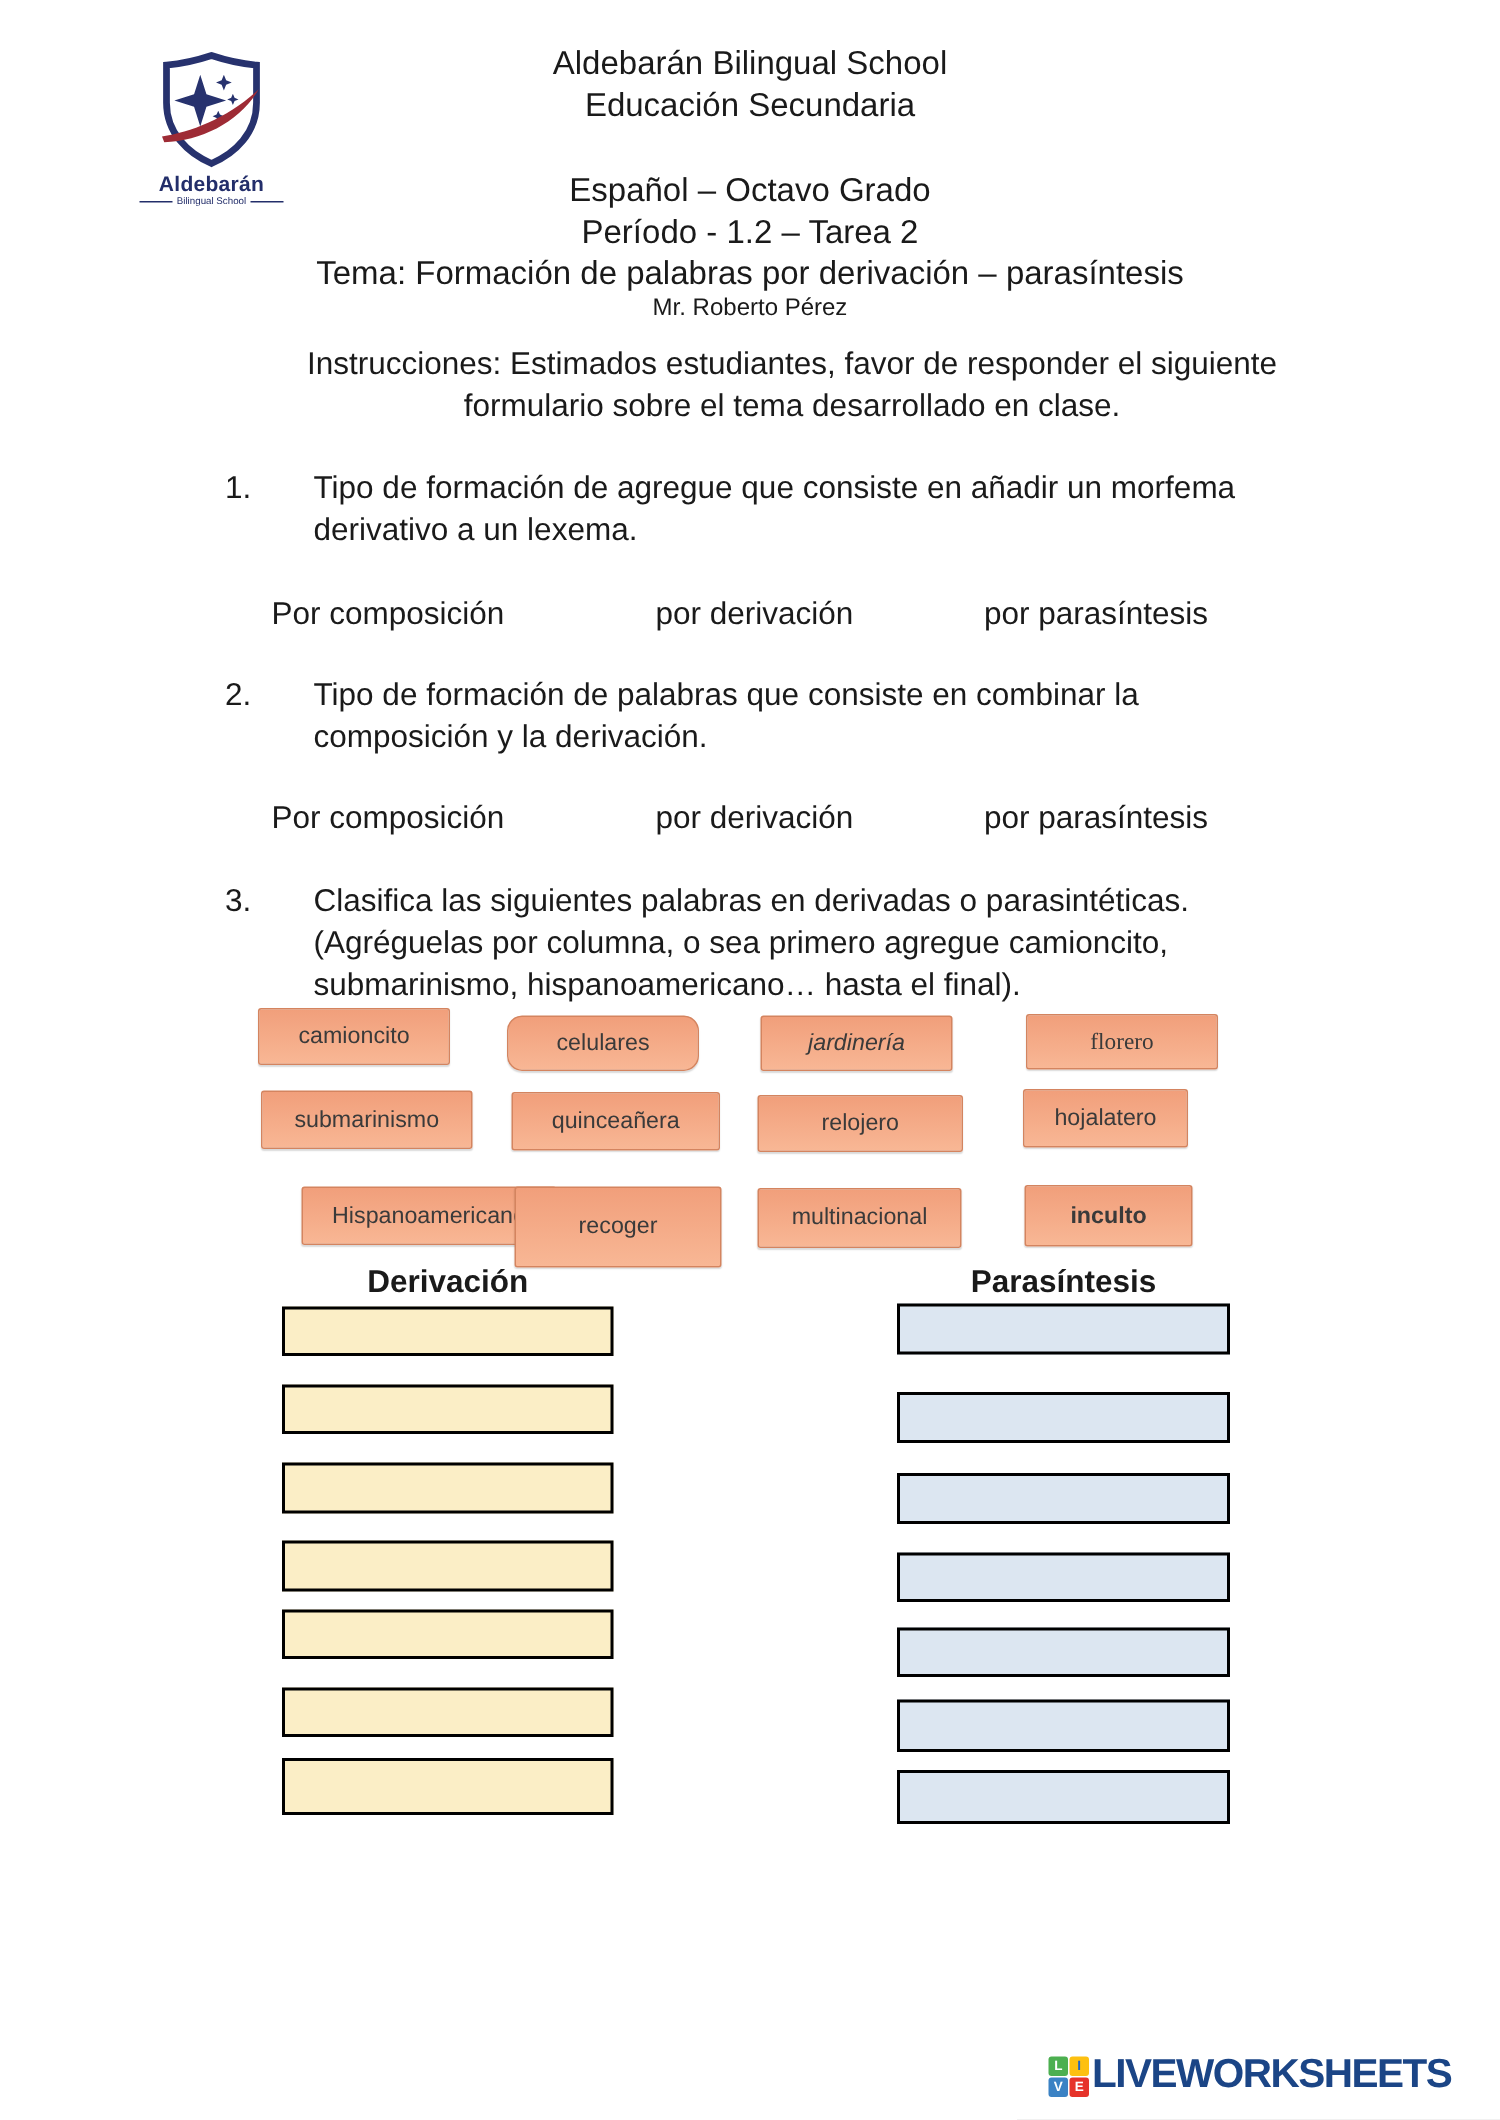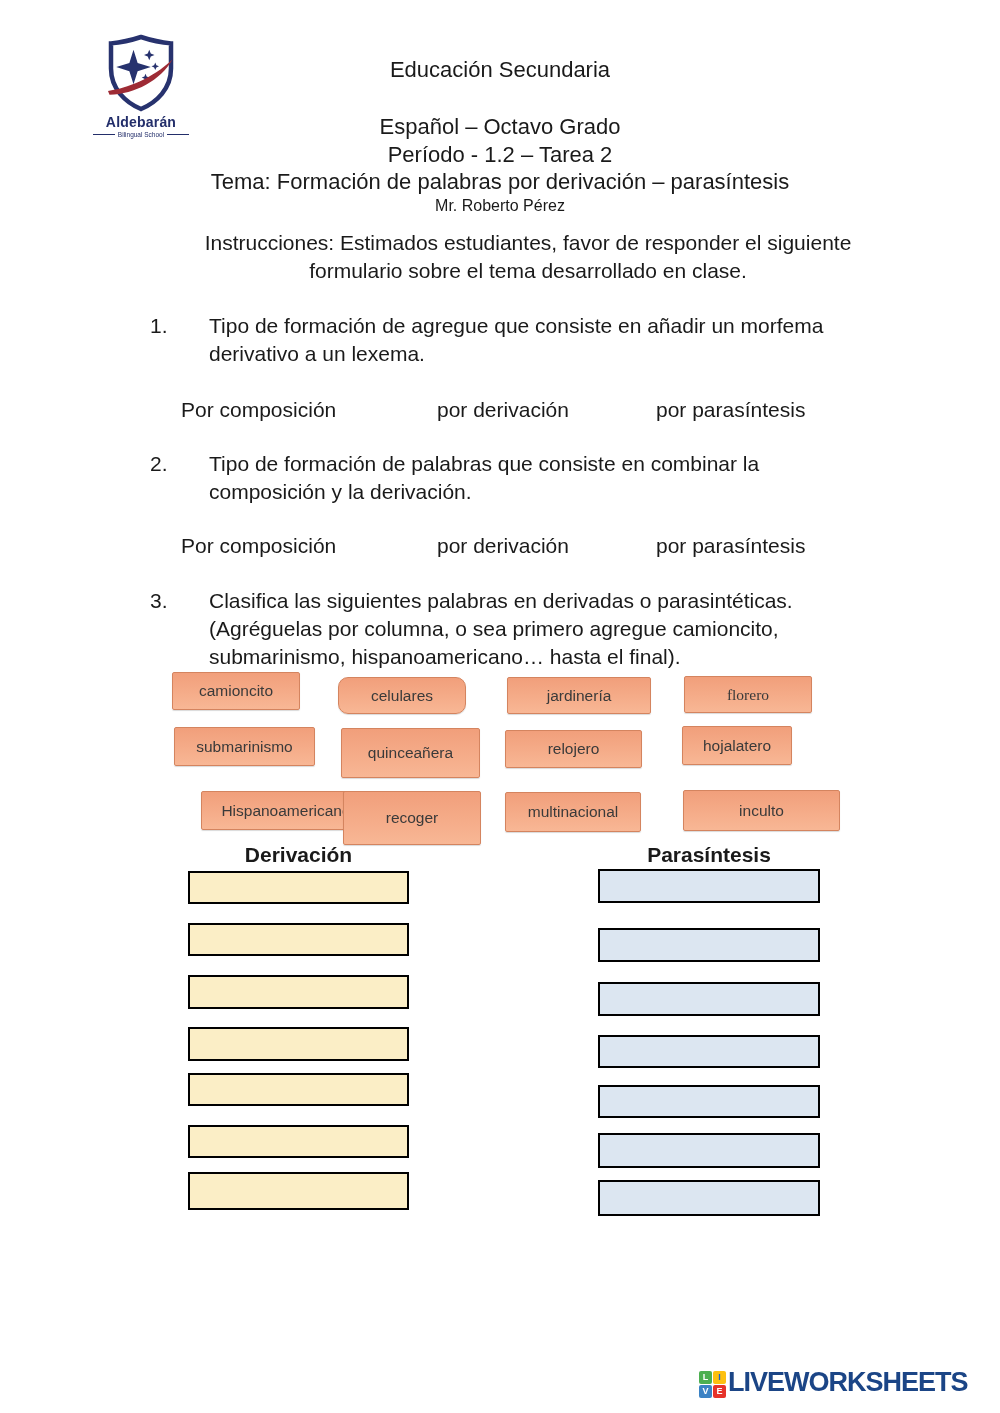--- a/index.html
+++ b/index.html
@@ -54,20 +54,21 @@
       <path d="M42 21 L47.5 38.5 L65 44 L47.5 49.5 L42 67 L36.5 49.5 L19 44 L36.5 38.5 Z" fill="#27326e"></path>
       <path d="M63 21 L65 26 L70 28 L65 30 L63 35 L61 30 L56 28 L61 26 Z" fill="#27326e"></path>
       <path d="M71 38 L72.5 41.5 L76 43 L72.5 44.5 L71 48 L69.5 44.5 L66 43 L69.5 41.5 Z" fill="#27326e"></path>
       <path d="M58 53 L59.5 56.5 L63 58 L59.5 59.5 L58 63 L56.5 59.5 L53 58 L56.5 56.5 Z" fill="#27326e"></path>
       <path d="M8 76 C34 72 66 60 94 34 C78 62 44 80 10 81 Z" fill="#9e2b35"></path>
     </svg>
     <div class="logo-word">Aldebarán</div>
     <div class="logo-tag">Bilingual School</div>
   </div>
 
+  <div class="abs center h22" style="top:28px">Aldebarán Bilingual School</div>
   <div class="abs center h22" style="top:56px">Educación Secundaria</div>
   <div class="abs center h22" style="top:113px">Español – Octavo Grado</div>
   <div class="abs center h22" style="top:141px">Período - 1.2 – Tarea 2</div>
   <div class="abs center h22" style="top:168px">Tema: Formación de palabras por derivación – parasíntesis</div>
   <div class="abs center h16" style="top:196px">Mr. Roberto Pérez</div>
 
   <div class="abs center body21" style="top:229px">Instrucciones: Estimados estudiantes, favor de responder el siguiente</div>
   <div class="abs center body21" style="top:257px">formulario sobre el tema desarrollado en clase.</div>
 
   <div class="abs qnum" style="left:150px;top:312px">1.</div>
@@ -85,30 +86,30 @@
   <span class="abs option" style="left:656px;top:532px">por parasíntesis</span>
 
   <div class="abs qnum" style="left:150px;top:587px">3.</div>
   <div class="abs body21" style="left:181px;top:587px">Clasifica las siguientes palabras en derivadas o parasintéticas.</div>
   <div class="abs body21" style="left:181px;top:615px">(Agréguelas por columna, o sea primero agregue camioncito,</div>
   <div class="abs body21" style="left:181px;top:643px">submarinismo, hispanoamericano… hasta el final).</div>
 
   <div id="word-bank">
       <div class="card" style="left: 172px; top: 672px; width: 128px; height: 38px;">camioncito</div>
       <div class="card" style="left: 338px; top: 677px; width: 128px; height: 37px; border-radius: 10px;">celulares</div>
-      <div class="card" style="left: 507px; top: 677px; width: 144px; height: 37px;">jardinería</div>
+      <div class="card" style="left: 507px; top: 677px; width: 128px; height: 37px; font-style: italic;">jardinería</div>
       <div class="card" style="left: 684px; top: 676px; width: 128px; height: 37px; font-family: Liberation Serif, serif;">florero</div>
       <div class="card" style="left: 174px; top: 727px; width: 141px; height: 39px;">submarinismo</div>
-      <div class="card" style="left: 341px; top: 728px; width: 139px; height: 50px;">quinceañera</div>
+      <div class="card" style="left: 341px; top: 728px; width: 139px; height: 39px;">quinceañera</div>
       <div class="card" style="left: 505px; top: 730px; width: 137px; height: 38px;">relojero</div>
       <div class="card" style="left: 682px; top: 726px; width: 110px; height: 39px;">hojalatero</div>
       <div class="card" style="left: 155px; top: 791px; width: 170px; height: 39px; margin-left: 46px;">Hispanoamericano</div>
       <div class="card" style="left: 343px; top: 791px; width: 138px; height: 54px;">recoger</div>
       <div class="card" style="left: 505px; top: 792px; width: 136px; height: 40px;">multinacional</div>
-      <div class="card" style="left: 683px; top: 790px; width: 157px; height: 41px;">inculto</div>
+      <div class="card" style="left: 683px; top: 790px; width: 112px; height: 41px; font-weight: bold;">inculto</div>
     </div>
 
   <div class="abs col-title" style="left:188px;top:843px;width:221px">Derivación</div>
   <div class="abs col-title" style="left:598px;top:843px;width:222px">Parasíntesis</div>
 
   <div id="slots">
       <div class="slot slot-yellow" style="left: 188px; top: 871px; width: 221px; height: 33px;"></div>
       <div class="slot slot-yellow" style="left: 188px; top: 923px; width: 221px; height: 33px;"></div>
       <div class="slot slot-yellow" style="left: 188px; top: 975px; width: 221px; height: 34px;"></div>
       <div class="slot slot-yellow" style="left: 188px; top: 1027px; width: 221px; height: 34px;"></div>

